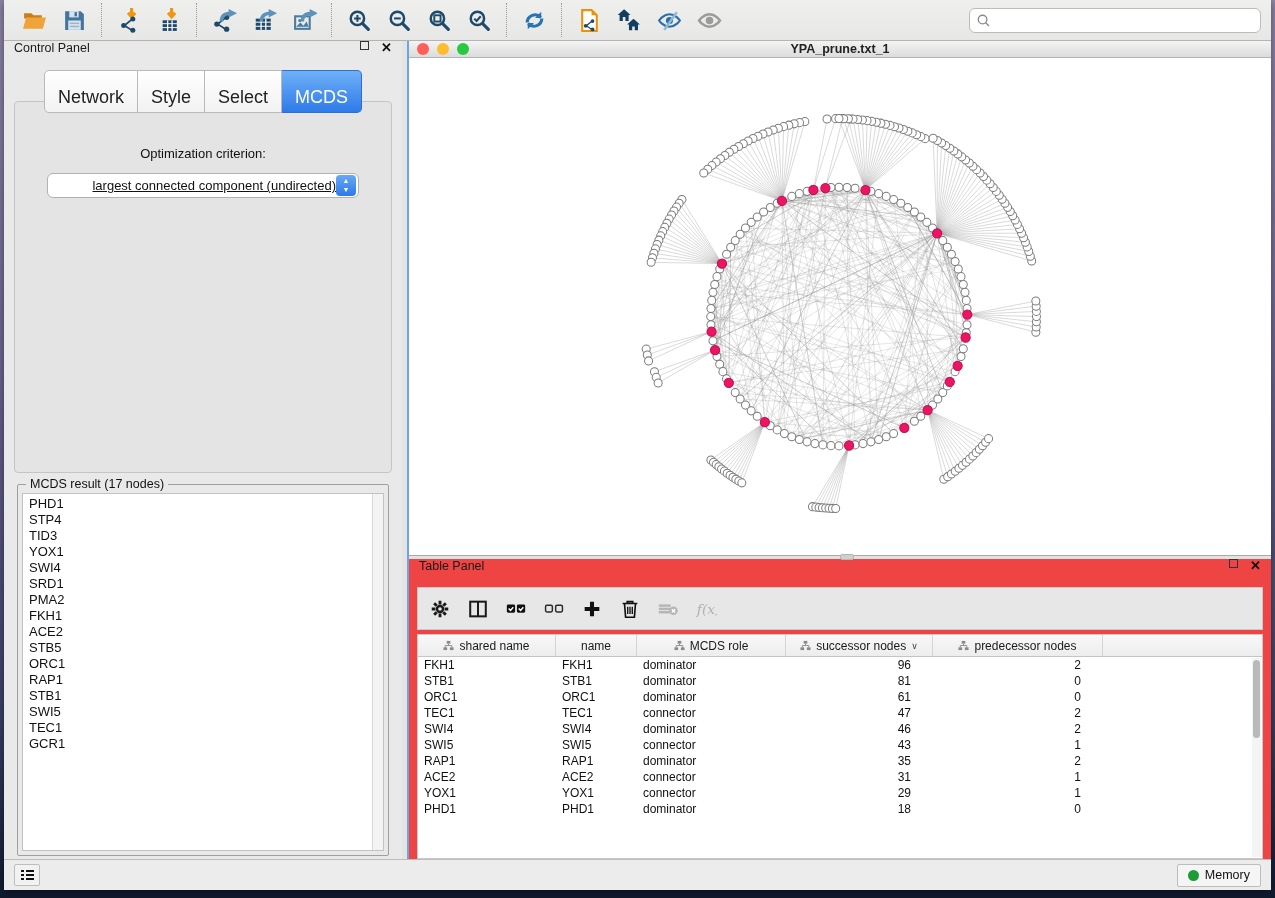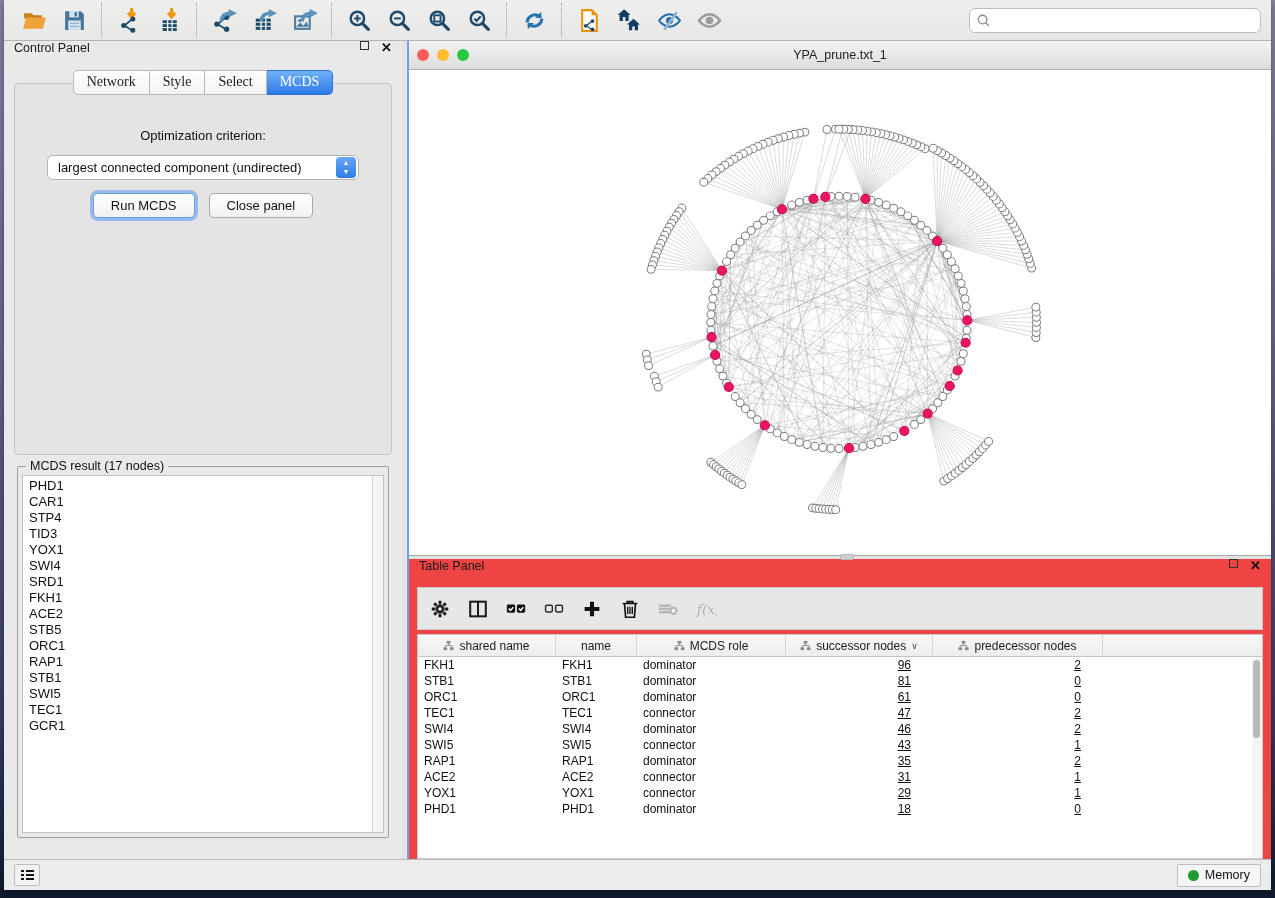--- a/index.html
+++ b/index.html
@@ -29,31 +29,31 @@
   
   .control-panel { width:398px; flex:none; background:#e9e9e9; display:flex; flex-direction:column; }
   .panel-header { height:25px; display:flex; align-items:flex-start; padding:0 10px;
     font-size:12.5px; color:#1a1a1a; flex:none; }
   .panel-header .ph-title { flex:1; }
   .ph-float { width:9px; height:9px; border:1.5px solid #333; margin-right:12px; cursor:default; }
   .ph-close { font-size:13px; font-weight:bold; color:#111; cursor:default; line-height:1; }
 
   .seg { display:flex; justify-content:center; position:relative; z-index:2; flex:none; }
   .seg .tab { background:linear-gradient(#ffffff,#f2f2f2); border:1px solid #b9b9b9; border-left:none;
-    padding:3px 13px 4px; font-size:14px; color:#222; cursor:default;font-family:Liberation Serif, serif; }
+    padding:16px 13px 4px; font-size:18px; color:#222; cursor:default; }
   .seg .tab:first-child { border-left:1px solid #b9b9b9; border-radius:5px 0 0 5px; }
   .seg .tab:last-child { border-radius:0 5px 5px 0; }
   .seg .tab.selected { background:linear-gradient(#6fb0f7,#2e7be9); color:#fff; border-color:#2e6fd0; }
 
   .tab-content { margin:-12px 10px 0; padding-top:30px; height:372px; flex:none;
     background:#e4e4e4; border:1px solid #c5c5c5; border-radius:4px; text-align:center; }
   .opt-label { font-size:13px; color:#111; margin-top:14px; }
   .select { width:312px; height:25px; margin:12px auto 0; background:#fff; border:1px solid #b2b2b2;
     border-radius:6px; display:flex; align-items:center; font-size:13px; color:#111; padding:0 2px 0 10px; }
-  .select .sel-val { flex:1; text-align:left; white-space:nowrap; overflow:hidden; }
+  .select .sel-val { flex:1; text-align:right; white-space:nowrap; overflow:hidden;text-decoration:underline; }
   .select .sel-arrows { width:20px; height:21px; border-radius:4px;
     background:linear-gradient(#66a7f6,#2d7ae9); color:#fff; font-size:7px; line-height:1.2;
     display:flex; flex-direction:column; align-items:center; justify-content:center; }
   .btn-row { margin-top:13px; display:flex; justify-content:center; gap:14px; }
   .push-btn { background:linear-gradient(#ffffff,#f1f1f1); border:1px solid #a8a8a8; border-radius:5px;
     font-size:13px; color:#111; padding:4px 17px; font-family:"Liberation Sans",sans-serif; cursor:default; }
   .push-btn.focus-ring { box-shadow:0 0 0 3px rgba(98,158,239,.6); border-color:#6b9ce0; }
 
   .mcds-fieldset { margin:11px 13px 0; height:372px; border:1px solid #9f9f9f; border-radius:2px;
     position:relative; background:#e9e9e9; flex:none; }
@@ -63,22 +63,22 @@
     overflow:hidden; display:flex; }
   .mcds-items { flex:1; padding:2px 0 0 6px; font-size:13px; color:#111; line-height:16px; }
   .mcds-scroll { width:11px; background:#f4f4f4; border-left:1px solid #d8d8d8; }
 
   
   .vsplit { width:7px; flex:none; background:#e4e4e4; border-right:2px solid #6fa3dd; }
   .right { flex:1; display:flex; flex-direction:column; min-width:0; }
 
   .network-window { height:515px; flex:none; display:flex; flex-direction:column;
     border-bottom:1px solid #aaa; }
-  .net-titlebar { height:29px; flex:none; background:linear-gradient(#f4f4f4,#dcdcdc);
-    border-bottom:1px solid #b2b2b2; position:relative; display:flex; align-items:center; padding:0 8px; }
+  .net-titlebar { height:17px; flex:none; background:linear-gradient(#f4f4f4,#dcdcdc);
+    border-bottom:1px solid #b2b2b2; position:relative; display:flex; align-items:center; padding:0 8px;font-weight:bold; }
   .lights { display:flex; gap:8px; }
   .light { width:12px; height:12px; border-radius:50%; }
   .net-title { position:absolute; left:0; right:0; text-align:center; font-size:12.5px; color:#222; }
   .net-canvas { flex:1; background:#fff; position:relative; min-height:0; }
   .net-canvas svg { position:absolute; inset:0; width:100%; height:100%; }
 
   .hsplit { height:3px; background:#e2e2e2; position:relative; flex:none; }
   .hsplit .grip { position:absolute; left:50%; top:-2px; width:14px; height:6px;
     background:#cfcfcf; border:1px solid #b5b5b5; border-radius:2px; }
 
@@ -92,21 +92,21 @@
     display:flex; flex-direction:column; min-height:0; position:relative; }
   .thead { display:flex; height:22px; background:linear-gradient(#f8f8f8,#ededed);
     border-bottom:1px solid #c4c4c4; flex:none; }
   .th { display:flex; align-items:center; justify-content:center; gap:5px; font-size:12px; color:#1a1a1a;
     border-right:1px solid #d4d4d4; height:100%; }
   .th svg { width:11px; height:11px; }
   .th .sort { font-size:9px; color:#444; }
   .tbody { flex:1; overflow:hidden; }
   .tr { display:flex; height:16px; align-items:center; }
   .td { font-size:12px; color:#111; padding:0 6px; white-space:nowrap; overflow:hidden; }
-  .td.num { text-align:right; padding-right:22px;text-decoration:underline; }
+  .td.num { text-align:right; padding-right:22px; }
   .tscroll { position:absolute; right:1px; top:23px; bottom:1px; width:9px; background:#f4f4f4; }
   .tscroll .thumb { position:absolute; top:2px; left:1px; width:7px; height:78px;
     background:#b9b9b9; border-radius:4px; }
 
   .table-tabs { height:30px; display:flex; justify-content:center; align-items:center; flex:none; }
 
   
   .statusbar { height:31px; flex:none; border-top:1px solid #bdbdbd; background:#ececec;
     display:flex; align-items:center; padding:0 10px; }
   .list-btn { width:26px; height:22px; border:1px solid #bdbdbd; background:#f2f2f2; border-radius:2px;
@@ -417,36 +417,32 @@
         </div>
       <div class="tab-content">
         <div class="opt-label">Optimization criterion:</div>
         <div class="select">
           <span class="sel-val">largest connected component (undirected)</span>
           <span class="sel-arrows">
               <span>▲</span>
               <span>▼</span>
             </span>
         </div>
-        <div class="btn-row">
-          <button class="push-btn focus-ring">Run MCDS</button>
-          <button class="push-btn">Close panel</button>
-        </div>
       </div>
       <div class="mcds-fieldset">
         <span class="mcds-legend">MCDS result (17 nodes)</span>
         <div class="mcds-list">
           <div class="mcds-items" id="mcds-items">
               <div>PHD1</div>
-              <div>CAR1</div>
               <div>STP4</div>
               <div>TID3</div>
               <div>YOX1</div>
               <div>SWI4</div>
               <div>SRD1</div>
+              <div>PMA2</div>
               <div>FKH1</div>
               <div>ACE2</div>
               <div>STB5</div>
               <div>ORC1</div>
               <div>RAP1</div>
               <div>STB1</div>
               <div>SWI5</div>
               <div>TEC1</div>
               <div>GCR1</div>
             </div>

